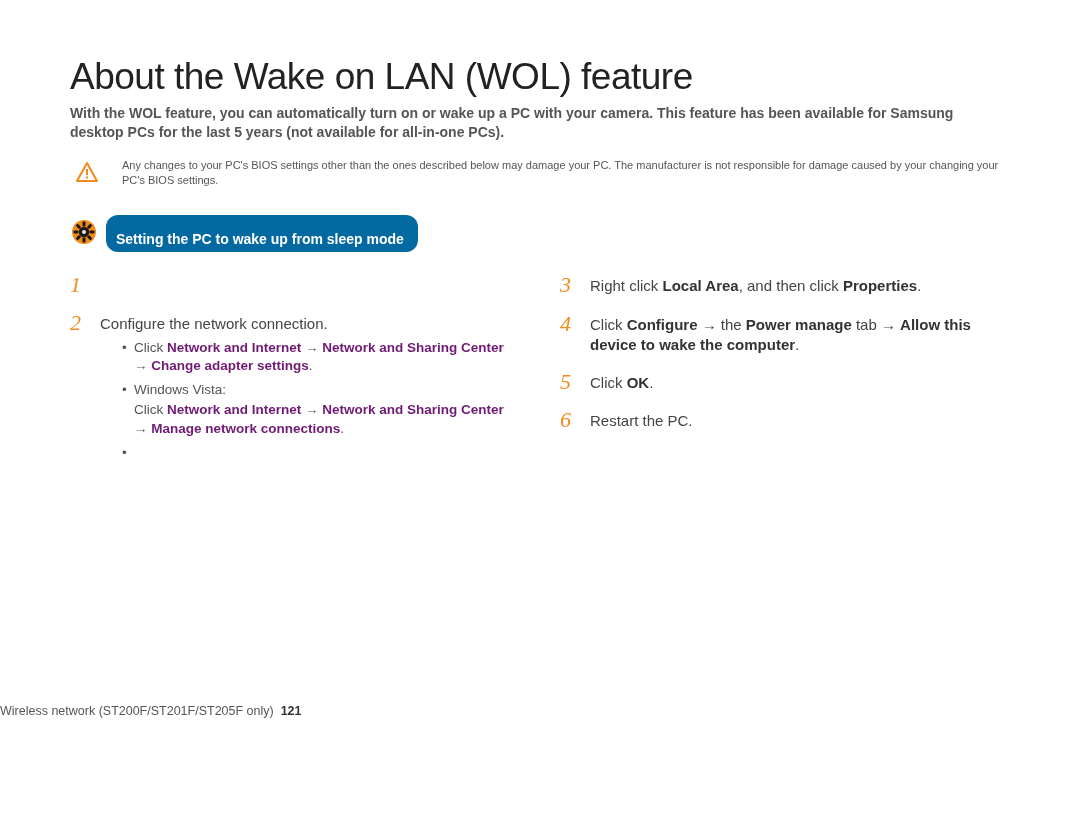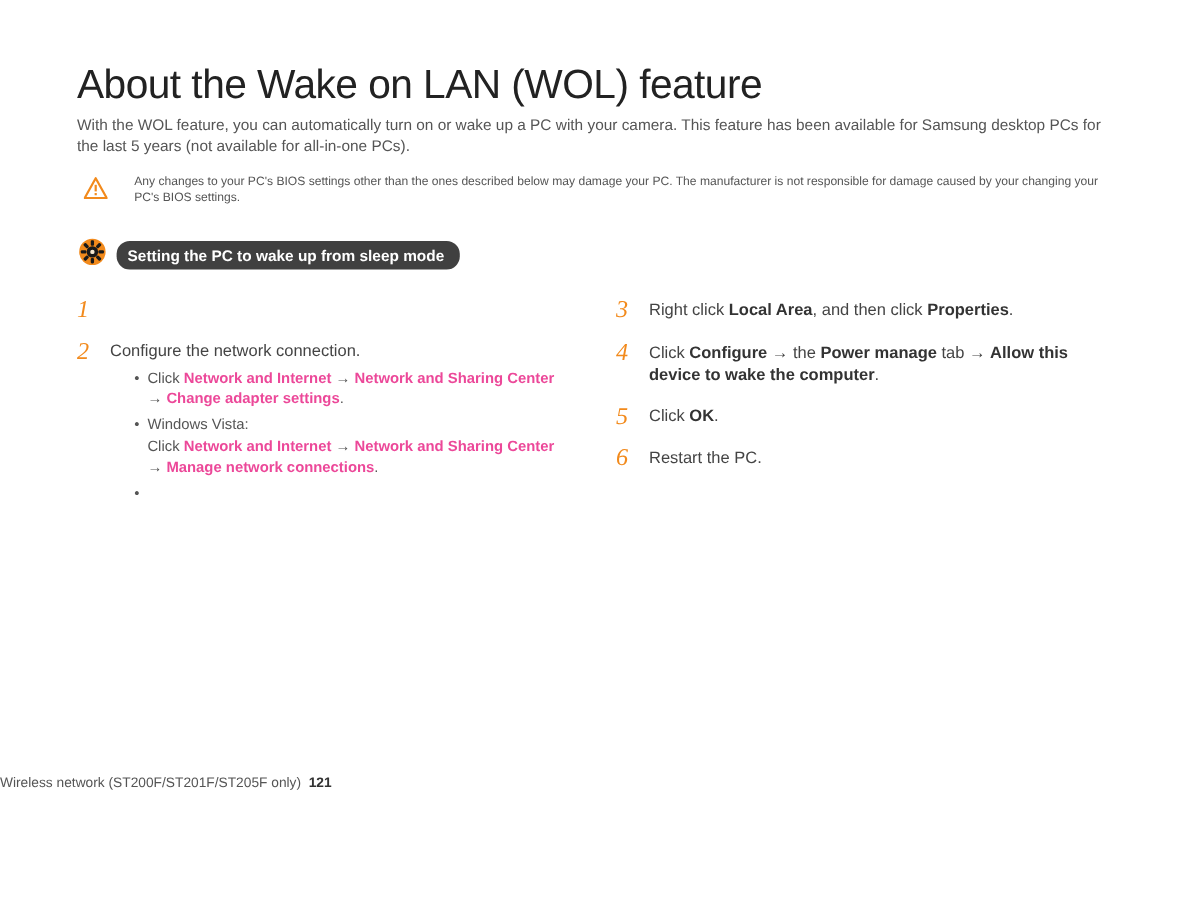--- a/index.html
+++ b/index.html
@@ -24,21 +24,21 @@
     font-stretch: condensed;
     font-weight: 400;
     font-size: 37px;
     letter-spacing: -0.5px;
     margin: 0;
     padding-top: 56px;
     color: #222;
   }
   .intro {
     font-size: 14px;
-    font-weight: 400;
+    font-weight: 700;
     line-height: 1.35;
     margin-top: 6px;
     color: #555;
   }
   .caution-row {
     display: flex;
     align-items: center;
     margin-top: 16px;
     gap: 24px;
     padding-left: 6px;
@@ -57,25 +57,25 @@
     margin-top: 28px;
     display: flex;
     align-items: center;
     gap: 8px;
   }
   .cog-icon {
     flex: 0 0 auto;
   }
   .section-badge {
     display: inline-block;
-    background: #404040;
+    background: #0369a1;
     color: #ffffff;
     font-size: 14px;
     font-weight: 700;
-    padding: 5px 14px 5px 10px;
+    padding: 16px 14px 5px 10px;
     border-radius: 12px;
   }
   .columns {
     display: flex;
     gap: 40px;
     margin-top: 22px;
   }
   .col {
     width: 455px;
   }
@@ -123,21 +123,21 @@
     left: 0;
     top: 0;
     color: #555;
   }
   .subitem .lead {
     display: block;
     margin-bottom: 2px;
   }
   .subitem .detail b {
     font-weight: 700;
-    color: #ec4899;
+    color: #701a75;
   }
   .footer {
     position: absolute;
     bottom: 36px;
     left: 0;
     width: 1080px;
     text-align: left;
     font-size: 12.5px;
     color: #555;
     font-weight: 300;

